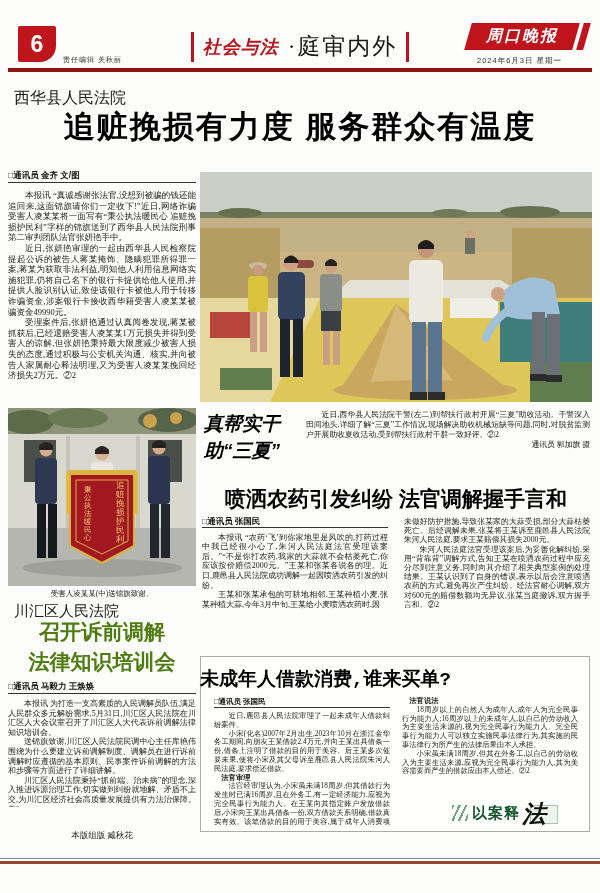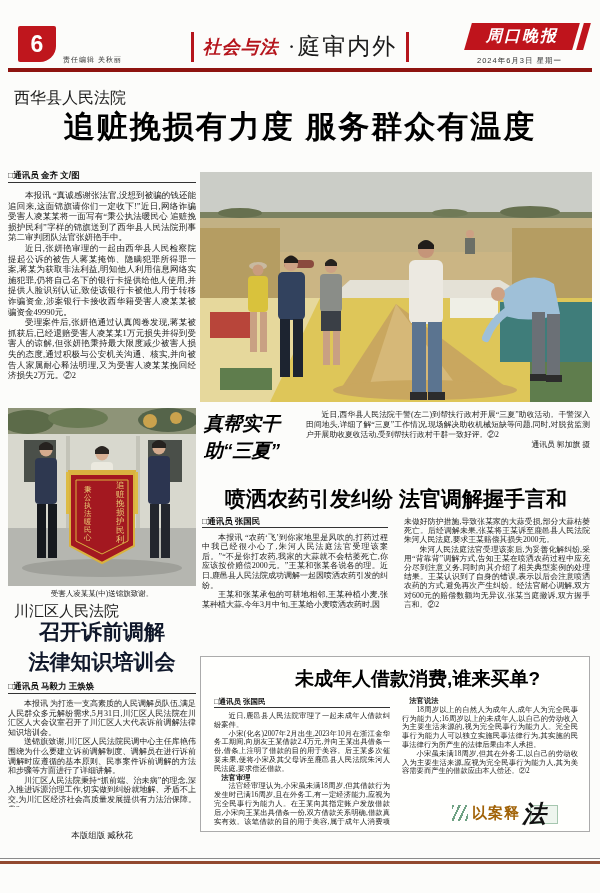--- a/index.html
+++ b/index.html
@@ -44,49 +44,49 @@
   .bt p.noind { text-indent:0; }
   .sm { font-size:8px; line-height:9.6px; }
   .xs { font-size:7.3px; line-height:8.8px; }
 
   .body1 { left:8px; top:190px; width:188px; height:215px; }
   .photo1 { left:8px; top:408px; width:188px; height:178px; background:#cfd0c8; }
   .caption1 { left:8px; top:589px; width:188px; text-align:center; font-size:7.5px; color:#222; }
 
   .kicker2 { left:14px; top:602px; font-size:15px; }
   .headline2 { left:8px; top:617px; width:188px; text-align:center; font-size:21px; font-weight:bold;
-    line-height:30px; color:#0f172a; }
+    line-height:30px; color:#4d7c0f; }
   .byline2 { left:8px; top:681px; width:188px; }
   .body2 { left:8px; top:699px; width:188px; height:108px; }
   .footer-note { left:8px; top:830px; width:188px; text-align:center; font-size:8.5px; color:#222; }
 
   
   .photo2 { left:200px; top:172px; width:392px; height:230px; background:#c9cbc5; }
   .harvest-title { left:204px; top:410px; width:98px; font-size:19px; font-weight:bold; line-height:27px; color:#000;font-style:italic; }
   .harvest-cap { left:306px; top:410px; width:284px; height:52px; }
   .credit { text-align:right; text-indent:0 !important; }
 
   .headline3 { left:200px; top:485px; width:392px; text-align:center; font-size:21px; font-weight:bold; color:#000; }
   .col3a { left:202px; top:517px; width:186px; height:134px; }
   .col3b { left:404px; top:517px; width:186px; height:134px; }
   .col3a .byline { margin-bottom:5px; }
 
   .casebox { left:200px; top:656px; width:390px; height:176px; border:1px solid #ababab;
     background:#fffffd; }
-  .headline4 { left:200px; top:666px; width:340px; text-align:right; font-size:19px; font-weight:bold; color:#000; }
+  .headline4 { left:200px; top:666px; width:340px; text-align:left; font-size:19px; font-weight:bold; color:#000;font-family:Liberation Mono, monospace; }
   .boxbyline { left:214px; top:697px; width:176px; font-size:7.5px; }
   .boxcol1 { left:214px; top:712px; width:176px; height:114px; }
   .boxcol2 { left:402px; top:697px; width:176px; height:100px; }
   .subhead { text-indent:1em !important; font-weight:bold; font-family:"Liberation Sans",sans-serif; }
 
   
   .badge { left:452px; top:800px; width:120px; height:26px; display:flex; align-items:center; background:#fffffd; }
   .stripes { width:16px; height:16px; margin-right:4px;
     background:repeating-linear-gradient(115deg,#6fa183 0 2px,transparent 2px 6px); }
-  .badge-pre { font-size:15px; font-weight:bold; color:#a16207; letter-spacing:1px; }
+  .badge-pre { font-size:15px; font-weight:bold; color:#14532d; letter-spacing:1px; }
   .badge-fa { position:relative; margin-left:2px; width:34px; height:24px; }
   .badge-fa .bx { position:absolute; left:8px; top:4px; width:28px; height:19px;
     background:#eef5ee; border:1px solid #a6c7af; }
   .badge-fa .fa { position:absolute; left:0; top:-3px; font-family:"Liberation Serif",serif;
     font-style:italic; font-weight:bold; font-size:24px; color:#111; }
 
   
   .brule1 { left:0; top:858px; width:600px; height:1px; background:#8a8a8a; }
   .brule2 { left:0; top:861px; width:600px; height:3px; background:#92492f; }
 </style>

